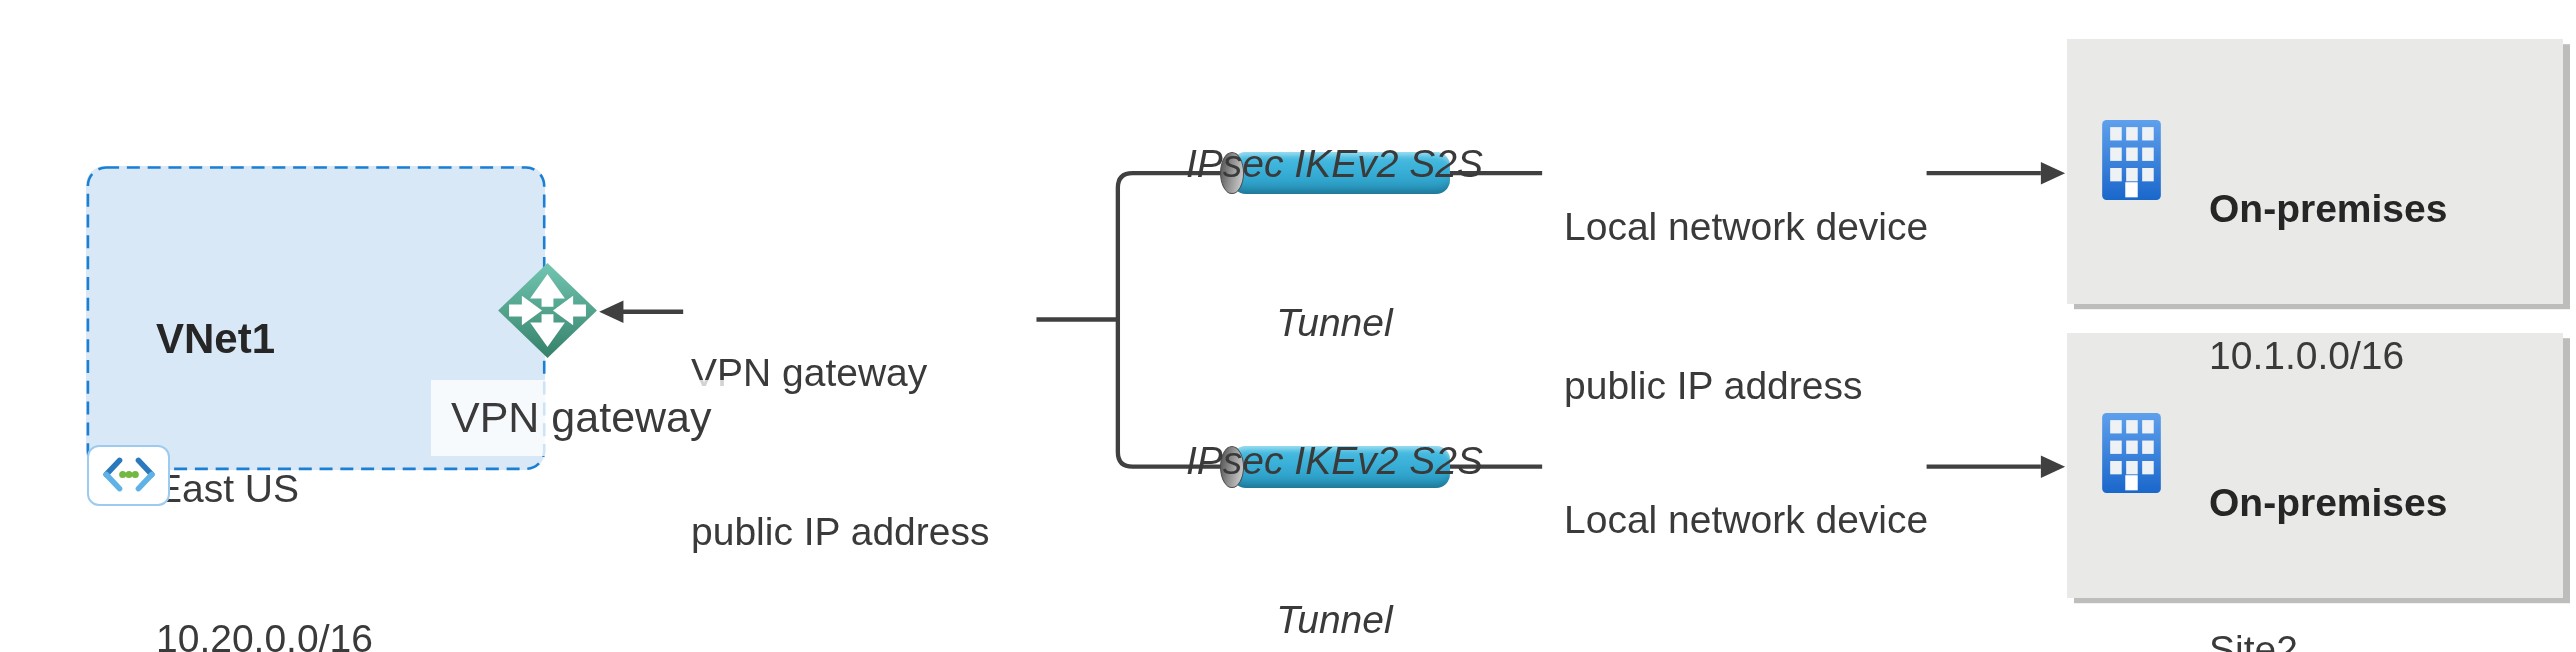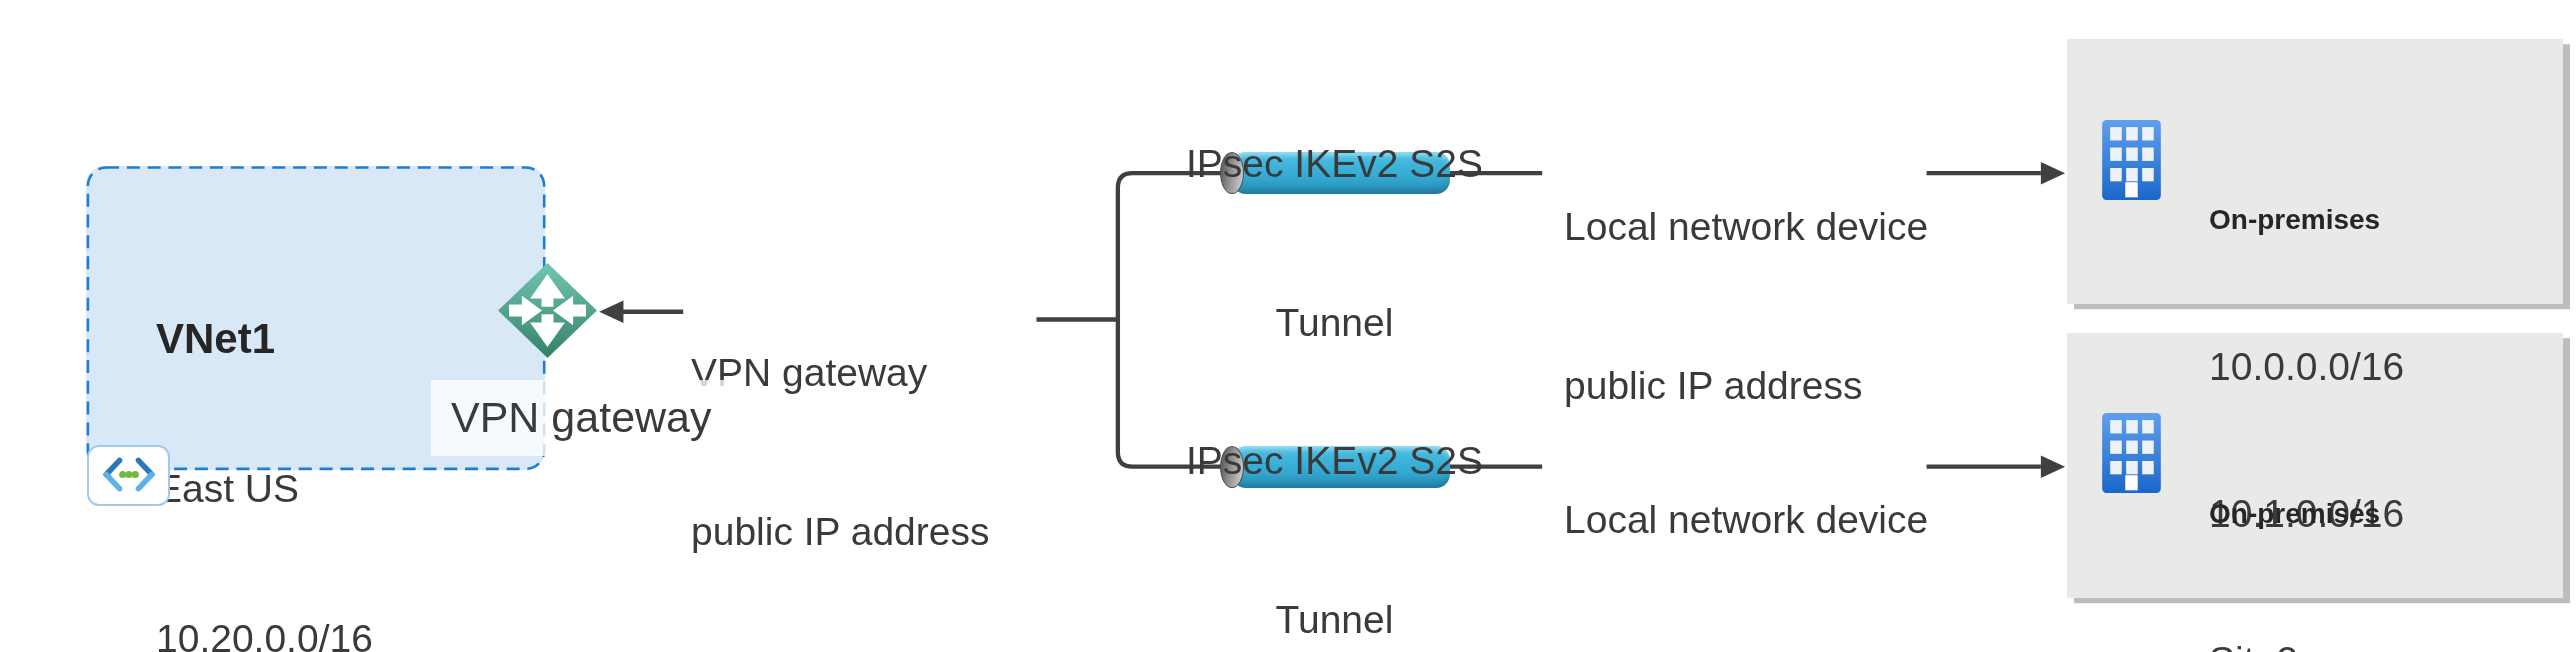--- a/index.html
+++ b/index.html
@@ -11,21 +11,21 @@
     --building-top:#5fa0ec; --building-bottom:#1a67cb;
     --vnet-icon-dark:#2b79bd; --vnet-icon-light:#5fb2e6; --vnet-icon-green:#72b842;
   }
   *{margin:0;padding:0;box-sizing:border-box;}
   html,body{background:#ffffff;}
   body{width:2576px;height:652px;position:relative;overflow:hidden;
        font-family:"Liberation Sans","DejaVu Sans",sans-serif;color:var(--text);}
   .abs{position:absolute;}
   .txt{position:absolute;font-size:39px;line-height:53px;color:var(--text);white-space:pre;z-index:3;}
   .txt .b{font-weight:bold;color:var(--text-dark);}
-  .center{text-align:center;}
+  .center{text-align:center;font-style:italic;}
   
   .vnet-fill{left:86px;top:166px;width:459px;height:304px;background:var(--vnet-fill);
              border-radius:19px;z-index:0;}
   .vnet-text{left:156px;top:214px;line-height:50px;}
   .vnet-text .b{font-size:42px;}
   
   .gw-label{left:431px;top:380px;height:76px;background:rgba(255,255,255,0.78);
             z-index:4;font-size:43px;line-height:75px;color:var(--text);
             padding:0 23.4px 0 20px;white-space:pre;}
   
@@ -38,21 +38,21 @@
   .tunnel-cap{position:absolute;left:0;top:0;width:24px;height:42px;border-radius:50%;
      background:linear-gradient(100deg,#4f4f4f 0%,#8f8f8f 45%,#d6d6d6 100%);
      border:0.9px solid #4a4a4a;}
   .t1{left:1220px;top:152px;}
   .t2{left:1220px;top:446px;}
   
   .site-box{left:2067px;width:496px;height:265px;background:var(--site-bg);
             box-shadow:7px 5.2px 0 var(--site-shadow);z-index:0;}
   .s1{top:39px;} .s2{top:333px;}
   .site-text{line-height:49px;left:2209px;}
-  .site-text .b{font-size:28px;margin-top:11px;}
+  .site-text .b{font-size:39px;}
   .bld{z-index:2;}
   
   .diamond{left:497px;top:262px;z-index:5;}
   .vnet-icon{left:87px;top:445px;width:83px;height:61px;background:#ffffff;
              border:2.6px solid #9dcbf0;border-radius:12px;z-index:5;}
 </style>
 </head>
 <body>
 
 <div class="abs vnet-fill"></div>
@@ -114,21 +114,20 @@
   <div>Local network device</div>
   <div>public IP address</div>
 </div>
 <div class="txt" style="left:1564px;top:387px;">
   <div>Local network device</div>
   <div>public IP address</div>
 </div>
 
 <div class="txt site-text" style="top:86px;">
   <div class="b">On-premises</div>
-  <div>10.0.0.0/16</div>
   <div>10.1.0.0/16</div>
 </div>
 <div class="txt site-text" style="top:380px;">
   <div class="b">On-premises</div>
   <div>Site2</div>
   
   
 </div>
 
 <svg class="abs bld" style="left:2102px;top:120px;" width="59" height="80" viewBox="0 0 66 90">

